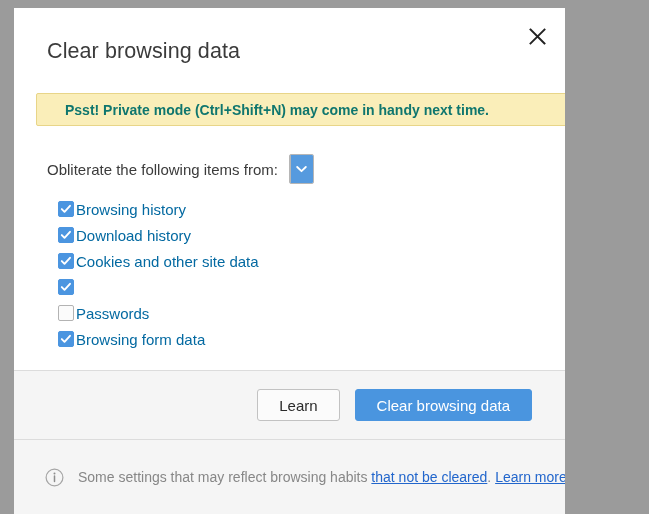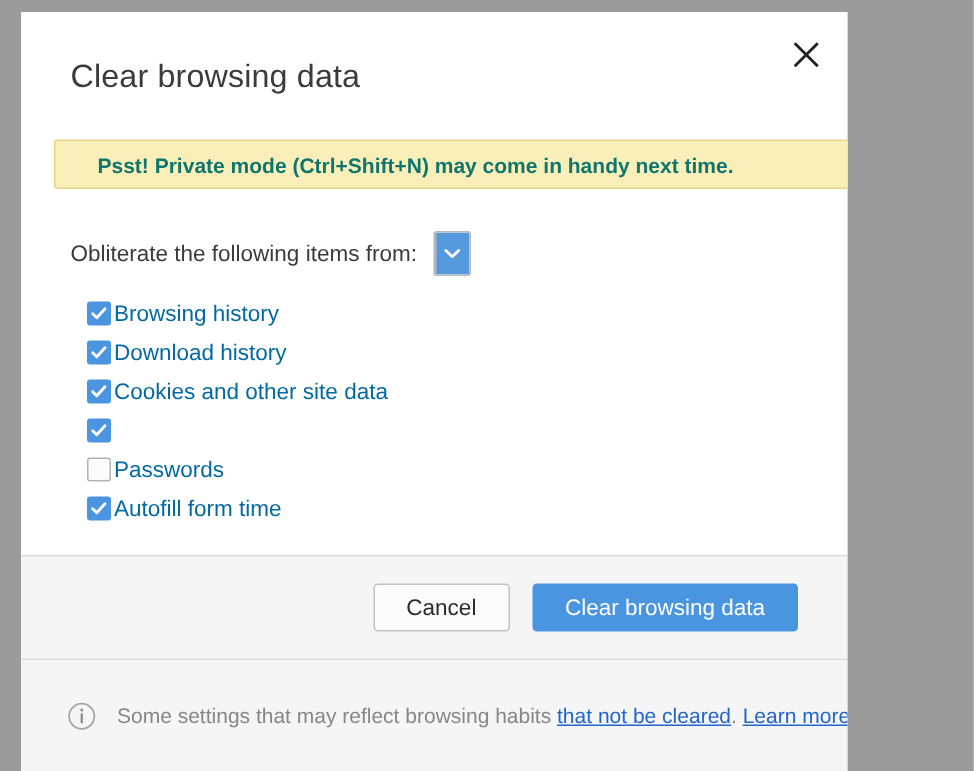--- a/index.html
+++ b/index.html
@@ -302,28 +302,28 @@
         <span class="cb off"></span>
         <span class="check-label">Passwords</span>
       </div>
 
       <div class="check-row">
         <span class="cb on">
           <svg width="12" height="12" viewBox="0 0 12 12" aria-hidden="true">
             <path d="M1.8 6.1 L4.5 8.8 L10 2.8" stroke="#ffffff" stroke-width="1.9" fill="none" stroke-linecap="round" stroke-linejoin="round"></path>
           </svg>
         </span>
-        <span class="check-label">Autofill form time</span>
+        <span class="check-label">Browsing form data</span>
       </div>
 
     </div>
   </div>
 
   <div class="dlg-footer">
-    <div class="btn btn-secondary">Cancel</div>
+    <div class="btn btn-secondary">Learn</div>
     <div class="btn btn-primary">Clear browsing data</div>
   </div>
 
   <div class="info-strip">
     <span class="info-icon">
       <svg width="19" height="19" viewBox="0 0 19 19" aria-hidden="true">
         <circle cx="9.5" cy="9.5" r="8.4" fill="none" stroke="#a5a5a5" stroke-width="1.2"></circle>
         <circle cx="9.5" cy="5.4" r="1.0" fill="#8d8d8d"></circle>
         <path d="M9.5 8 L9.5 13.6" stroke="#8d8d8d" stroke-width="1.5" stroke-linecap="round"></path>
       </svg>

